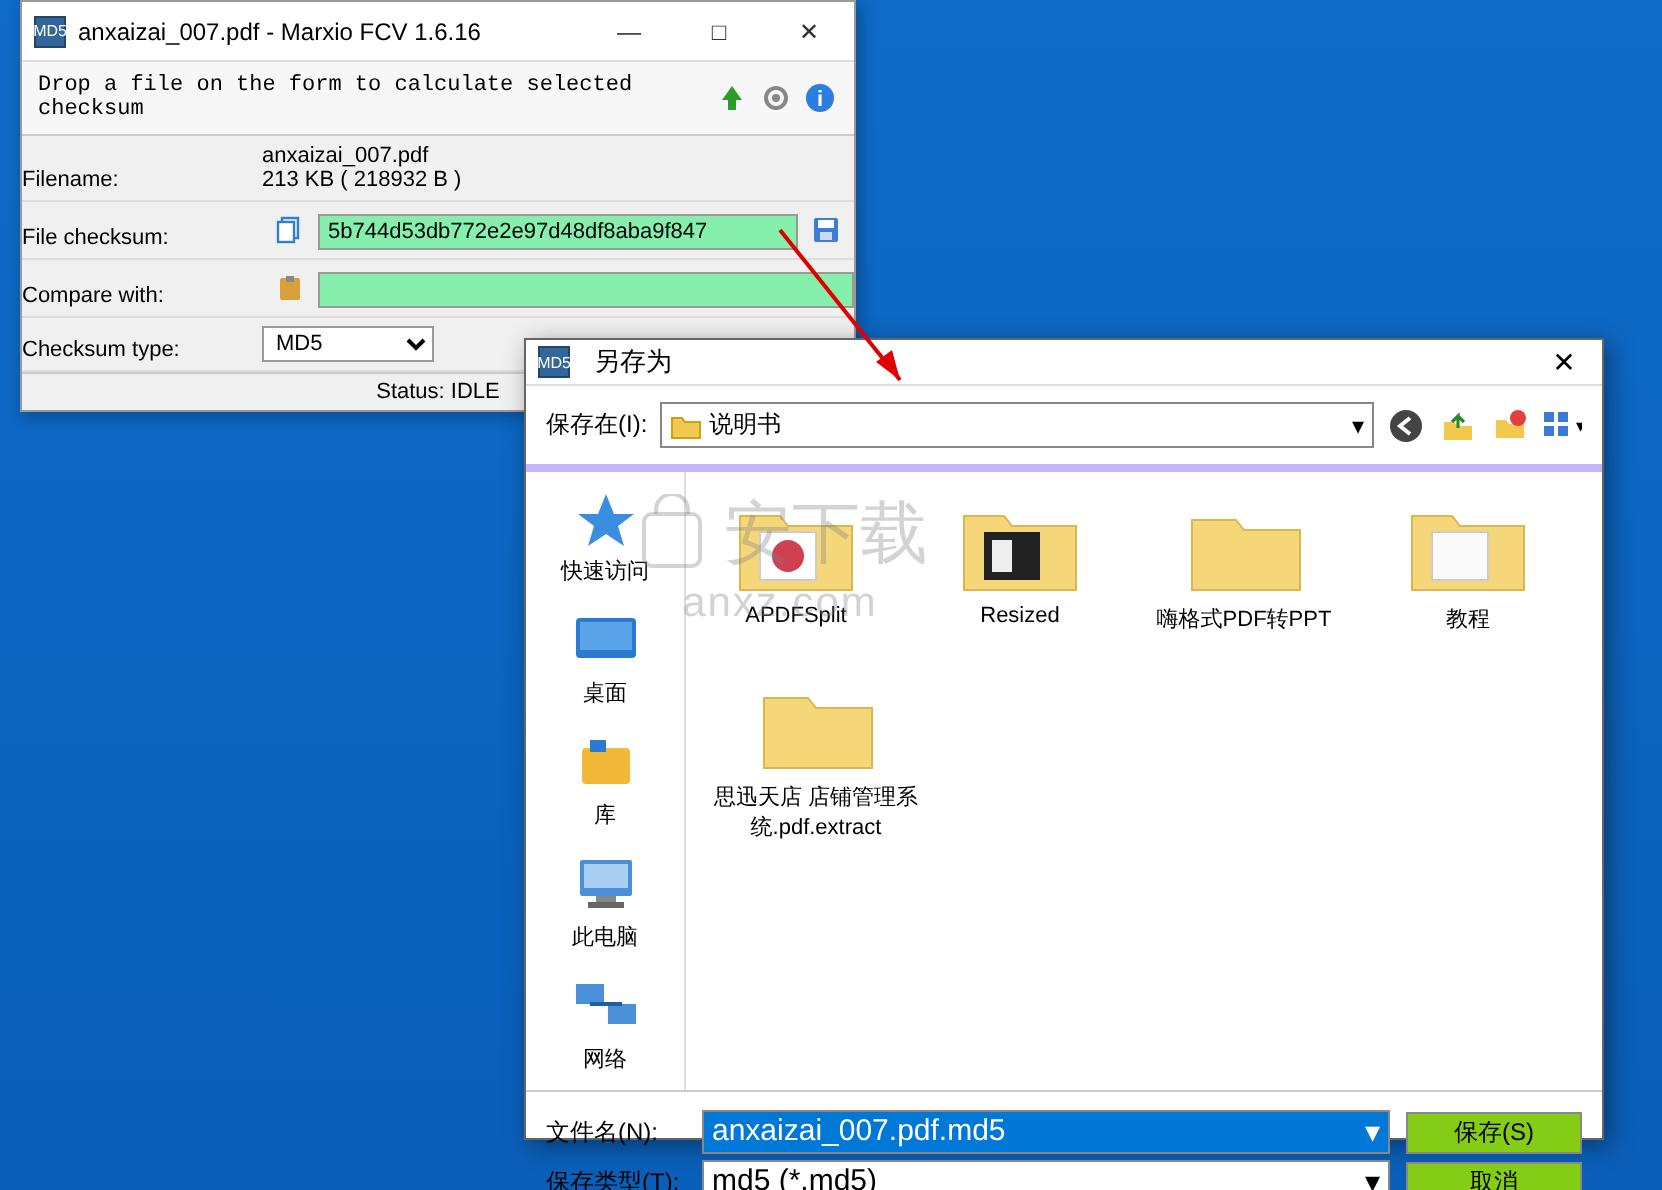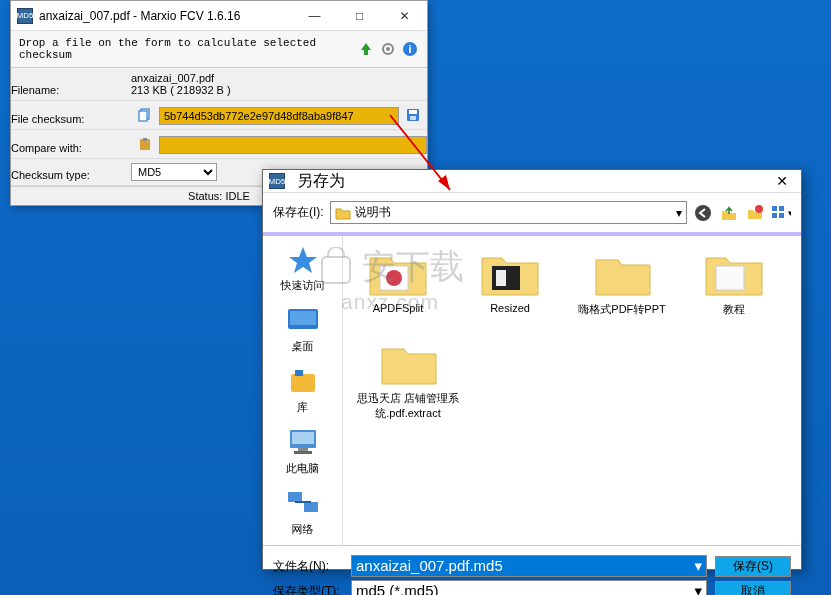--- a/index.html
+++ b/index.html
@@ -14,28 +14,28 @@
 .win-btn { width: 45px; height: 30px; display: flex; align-items: center; justify-content: center; font-size: 12px; color: #333; }
 
 .toolbar-row { display: flex; align-items: center; padding: 6px 8px; border-bottom: 1px solid #ccc; background: #f7f7f7; font-size: 11px; }
 .toolbar-text { flex: 1; font-family: Liberation Mono, monospace; }
 .tb-icon { width: 18px; height: 18px; margin-left: 4px; display: flex; align-items: center; justify-content: center; }
 
 .form-row { display: flex; align-items: flex-end; padding: 4px 0; font-size: 11px; border-bottom: 1px solid #ddd; }
 .form-label { width: 120px; }
 .form-value { flex: 1; }
 .icon-btn { width: 20px; height: 20px; display: flex; align-items: center; justify-content: center; margin: 0 4px; cursor: pointer; }
-.text-input { flex: 1; border: 1px solid #999; padding: 2px 4px; font-size: 11px; background: #eab308; }
+.text-input { flex: 1; border: 1px solid #999; padding: 2px 4px; font-size: 11px; background: #86efac; }
 .select-input { width: 86px; border: 1px solid #999; padding: 1px 2px; font-size: 11px; background: #fff; }
 .status-row { padding: 3px 8px; font-size: 11px; text-align: center; border-top: 1px solid #ccc; }
 
 
 .save-dialog { position: absolute; top: 169px; left: 262px; width: 540px; height: 401px; background: #fff; border: 1px solid #666; box-shadow: 3px 3px 12px rgba(0,0,0,0.4); display: flex; flex-direction: column; }
 .dlg-titlebar { height: 26px; display: flex; align-items: center; padding: 0 6px; border-bottom: 1px solid #ddd; }
-.dlg-title { font-size: 16px; flex: 1; margin-left: 6px; }
+.dlg-title { font-size: 13px; flex: 1; margin-left: 6px; }
 .dlg-close { width: 26px; height: 22px; display: flex; align-items: center; justify-content: center; font-size: 14px; }
 
 .dlg-top { display: flex; align-items: center; padding: 8px 10px; gap: 6px; font-size: 12px; }
 .dlg-path-select { flex: 1; border: 1px solid #888; padding: 2px 4px; display: flex; align-items: center; gap: 4px; background: #fff; font-size: 12px; }
 .nav-icon { width: 20px; height: 20px; display: flex; align-items: center; justify-content: center; }
 
 .dlg-body { flex: 1; display: flex; border-top: 4px solid #c4b5fd; }
 .sidebar { width: 80px; border-right: 1px solid #ddd; padding: 6px 0; display: flex; flex-direction: column; align-items: center; gap: 8px; }
 .sidebar-item { display: flex; flex-direction: column; align-items: center; gap: 2px; font-size: 11px; cursor: pointer; padding: 2px; }
 .sidebar-icon { width: 36px; height: 32px; display: flex; align-items: center; justify-content: center; }
@@ -43,21 +43,21 @@
 .file-area { flex: 1; padding: 10px; position: relative; }
 .file-grid { display: flex; flex-wrap: wrap; gap: 18px 22px; align-content: flex-start; }
 .file-item { width: 90px; display: flex; flex-direction: column; align-items: center; gap: 4px; font-size: 11px; text-align: center; cursor: pointer; }
 .folder-icon { width: 64px; height: 52px; }
 
 .dlg-bottom { padding: 6px 10px; border-top: 1px solid #ccc; }
 .bottom-row { display: flex; align-items: center; gap: 8px; margin: 3px 0; font-size: 12px; }
 .bottom-label { width: 70px; }
 .bottom-input { flex: 1; border: 1px solid #888; padding: 1px 4px; font-size: 15px; background: #fff; }
 .bottom-input.sel { background: #0078d7; color: #fff; }
-.bottom-btn { width: 76px; height: 21px; border: 1px solid #888; background: #0ea5e9; font-size: 12px; cursor: pointer; }
+.bottom-btn { width: 88px; height: 21px; border: 1px solid #888; background: #84cc16; font-size: 12px; cursor: pointer; }
 
 
 .arrow { position: absolute; top: 105px; left: 380px; width: 90px; height: 100px; pointer-events: none; }
 
 
 .watermark { position: absolute; top: 244px; left: 316px; font-size: 34px; color: rgba(130,130,130,0.35); font-weight: 400; pointer-events: none; z-index: 5; display:flex; flex-direction:column; align-items:center; }
 .watermark-sub { font-size: 21px; letter-spacing: 1px; }
 </style>
 </head>
 <body>

